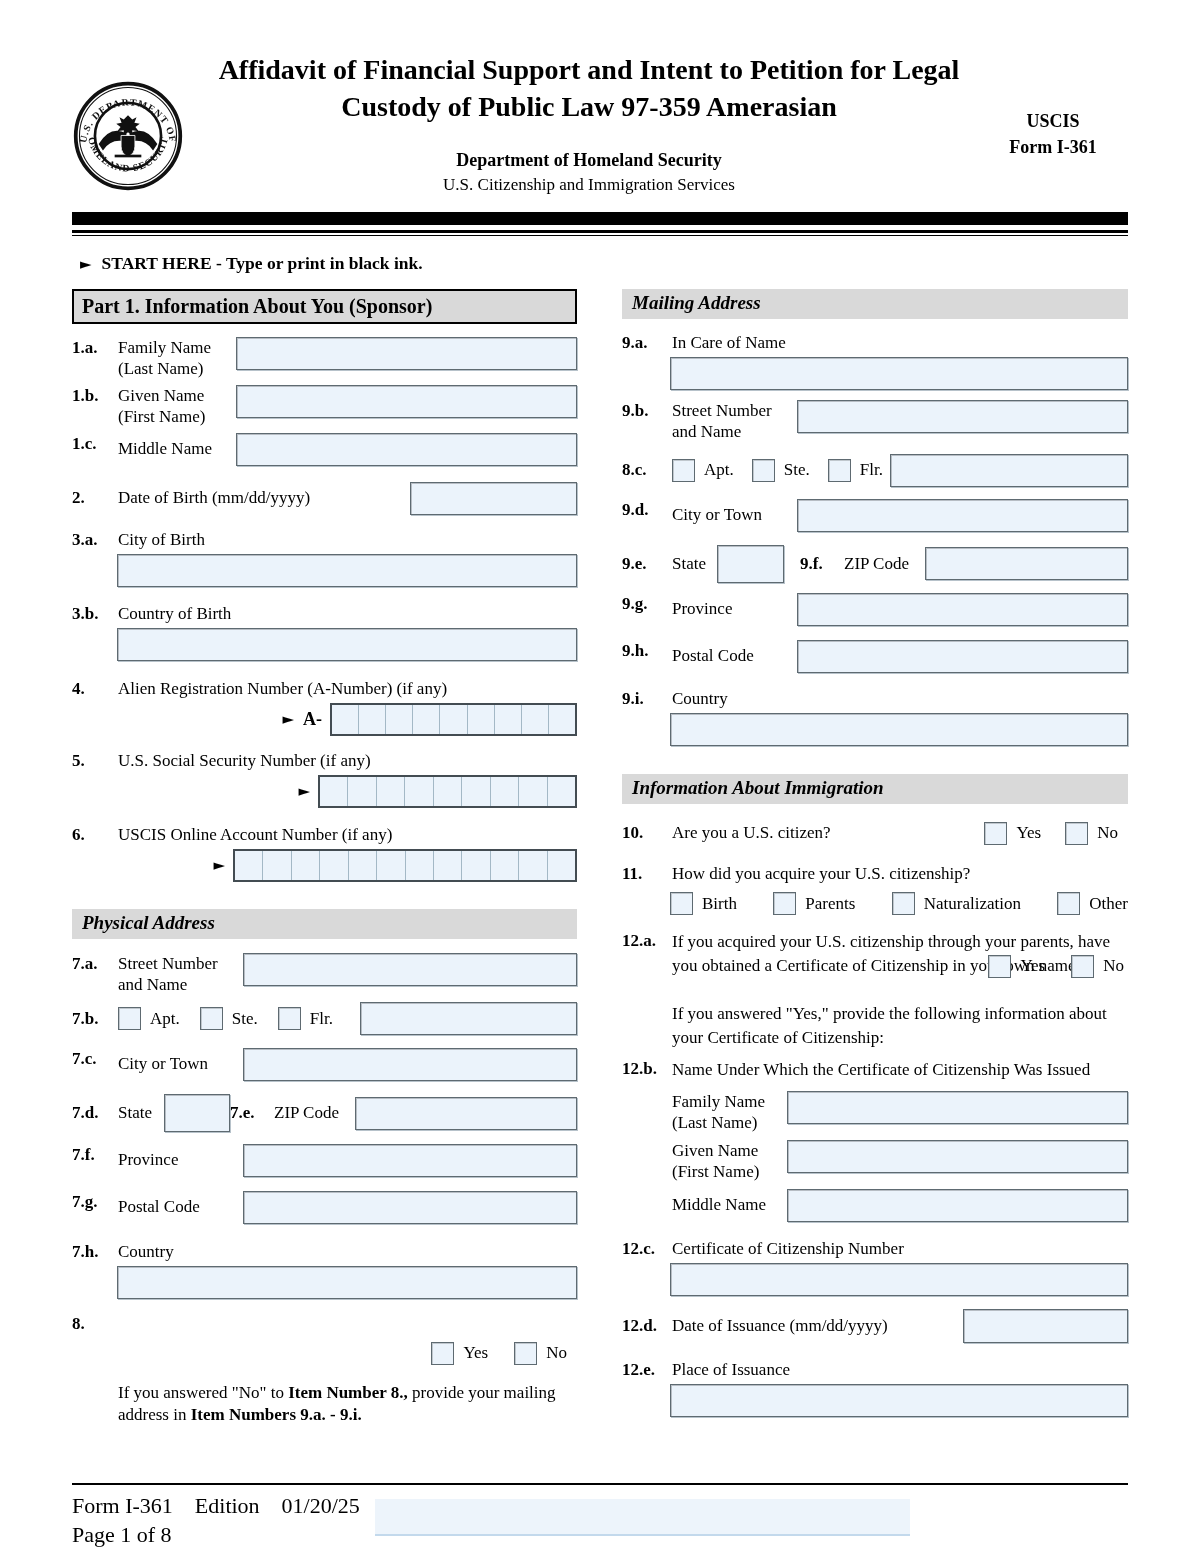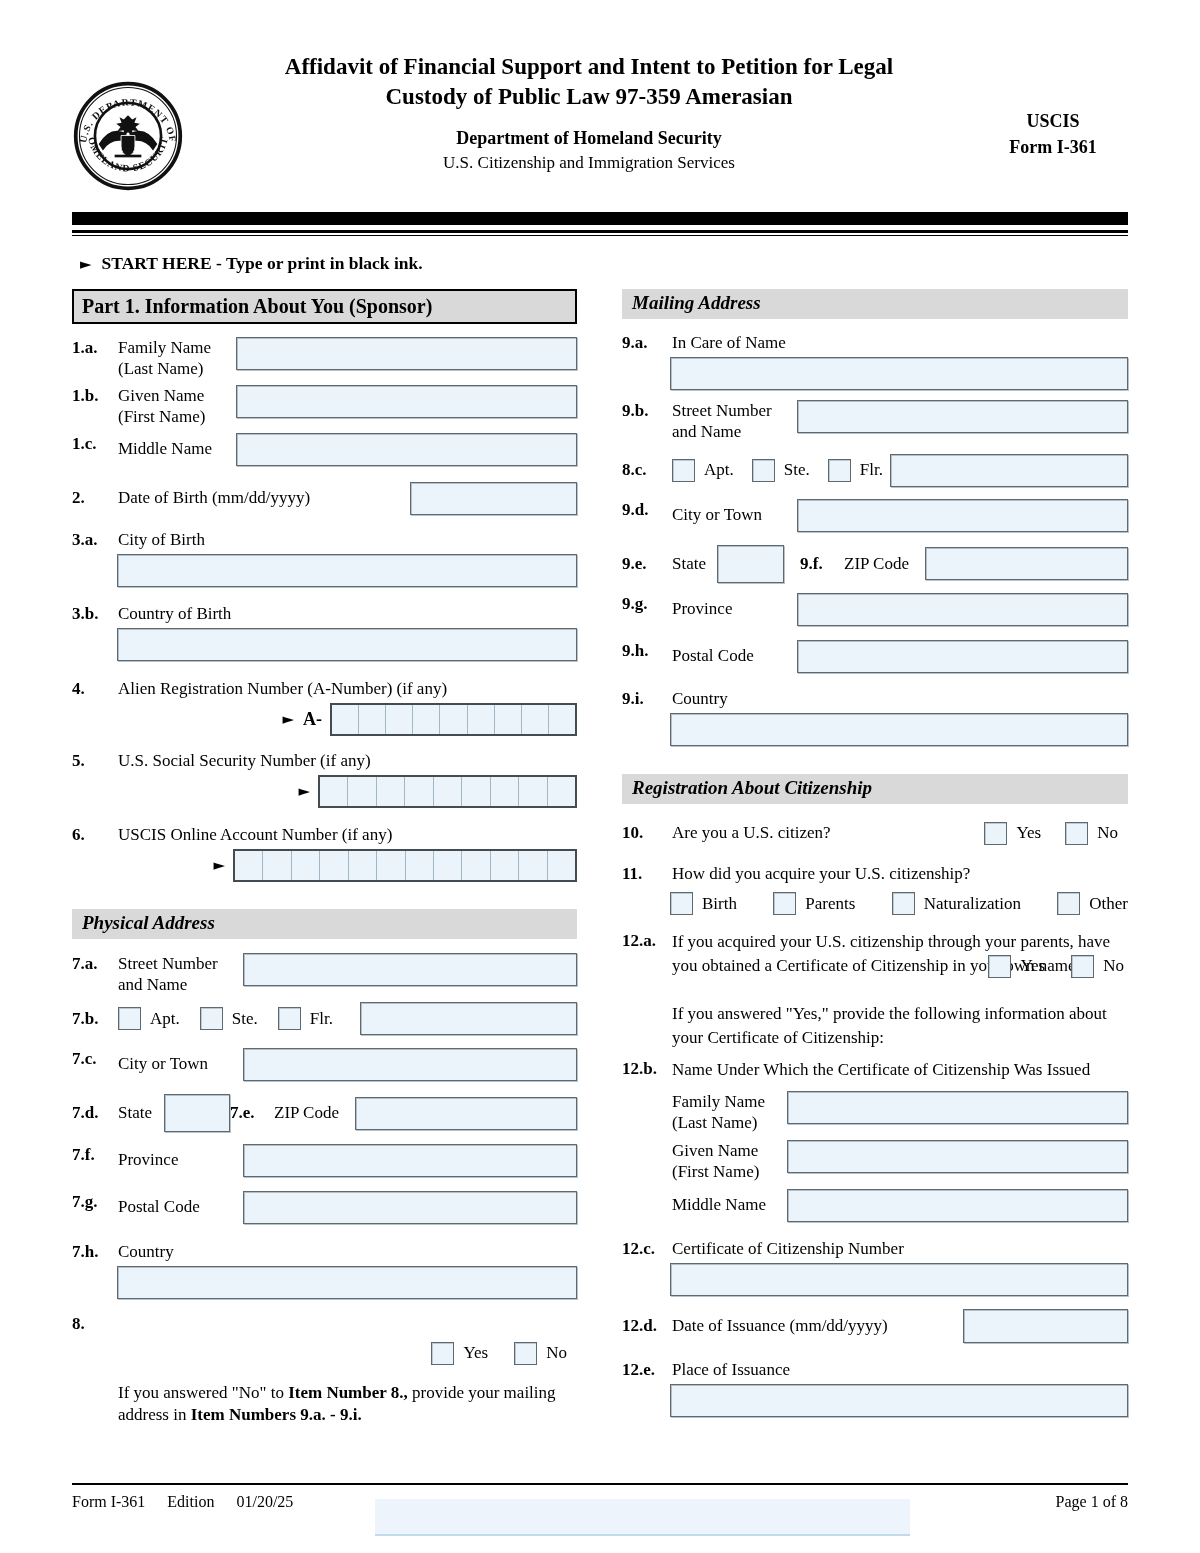--- a/index.html
+++ b/index.html
@@ -8,22 +8,22 @@
     width: 1200px; height: 1553px; overflow: hidden; position: relative;
     font-family: "Liberation Serif", "DejaVu Serif", serif;
     color: #000; font-size: 17px; line-height: 1.3;
   }
   .page { position: relative; width: 1200px; height: 1553px; padding: 0 72px; }
 
   
   .hdr { display: grid; grid-template-columns: 128px 1fr 150px; padding-top: 52px; }
   .seal-wrap { padding-top: 28px; }
   .hdr-center { text-align: center; }
-  .hdr-title { font-weight: bold; font-size: 23px; line-height: 1.32; font-family: Liberation Serif, serif; }
-  .hdr-dept { font-weight: bold; font-size: 18px; margin-top: 14px; }
+  .hdr-title { font-weight: bold; font-size: 28px; line-height: 1.32; font-family: Liberation Serif, serif; }
+  .hdr-dept { font-weight: bold; font-size: 18px; margin-top: 23px; }
   .hdr-agency { font-size: 17px; margin-top: 2px; }
   .hdr-right { text-align: center; font-weight: bold; font-size: 18px; padding-top: 56px; line-height: 1.45; }
 
   .rule-thick { height: 13px; background: #000; margin-top: 14px; }
   .rule-thin1 { height: 3px; background: #000; margin-top: 5px; }
   .rule-thin2 { height: 1px; background: #000; margin-top: 2px; }
 
   .start-here { font-weight: bold; font-size: 17.5px; margin: 16px 0 0 8px; }
   .start-here .arr { margin-right: 10px; }
 
@@ -67,21 +67,21 @@
   .cb-lbl { margin-left: 9px; }
   .yn { display: flex; align-items: center; justify-content: flex-end; }
   .yn .pair { display: flex; align-items: center; }
   .arr { font-family: "DejaVu Sans", sans-serif; font-size: 15px; }
 
   .opts-row { display: flex; justify-content: space-between; align-items: center; margin-left: 48px; margin-top: 7px; }
   .opts-row .pair { display: flex; align-items: center; }
 
   
   .footer { position: absolute; left: 72px; right: 72px; top: 1483px; border-top: 2px solid #000; padding-top: 7px; }
-  .footer-row { display: flex; justify-content: space-between; font-size: 16px; }
+  .footer-row { display: flex; justify-content: center; font-size: 22px; flex-direction: column; }
   .footer-left span { margin-right: 22px; }
   .footer-box {
     position: absolute; left: 303px; top: 14px; width: 535px; height: 37px;
     background: #EDF4FB; border-bottom: 2px solid #C3D9EC;
   }
 </style>
 </head>
 <body>
 
 <div class="page">
@@ -387,21 +387,21 @@
       </div>
 
       <div style="margin-bottom:28px;">
         <div class="row">
           <span class="num">9.i.</span>
           <span>Country</span>
         </div>
         <div class="fld fld-block" style="margin-left:48px;"></div>
       </div>
 
-      <div class="sec-hdr" style="margin-bottom:18px;">Registration About Citizenship</div>
+      <div class="sec-hdr" style="margin-bottom:18px;">Information About Immigration</div>
 
       <div class="row" style="margin-bottom:18px;">
         <span class="num">10.</span>
         <span style="flex:1;">Are you a U.S. citizen?</span>
         <span class="pair" style="display:flex;align-items:center;">
           <span class="cb"></span>
           <span class="cb-lbl">Yes</span>
         </span>
         <span class="pair" style="display:flex;align-items:center;margin-left:24px;margin-right:10px;">
           <span class="cb"></span>

